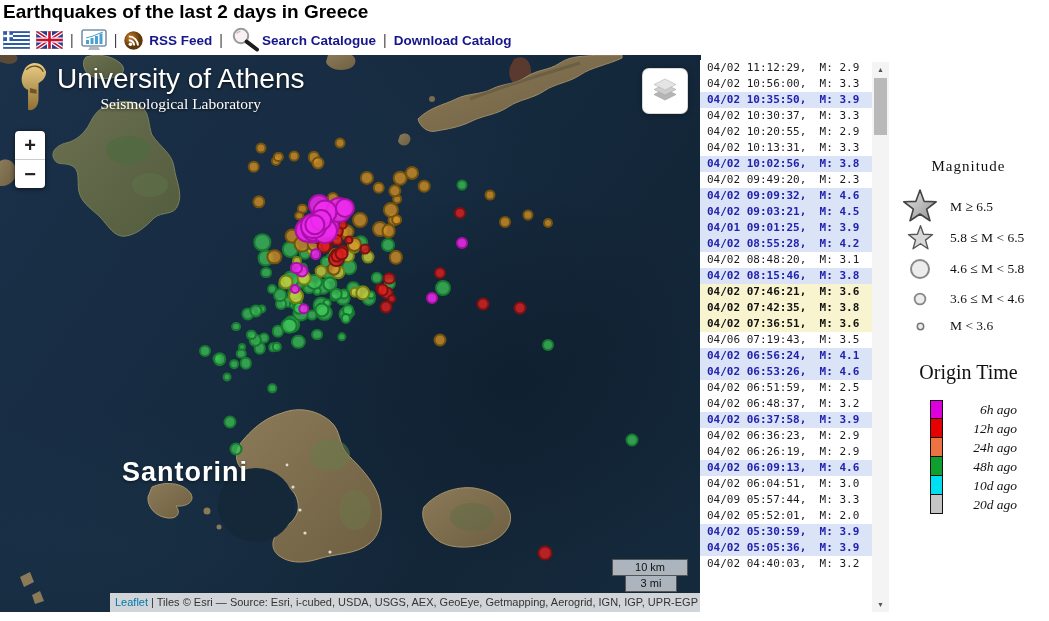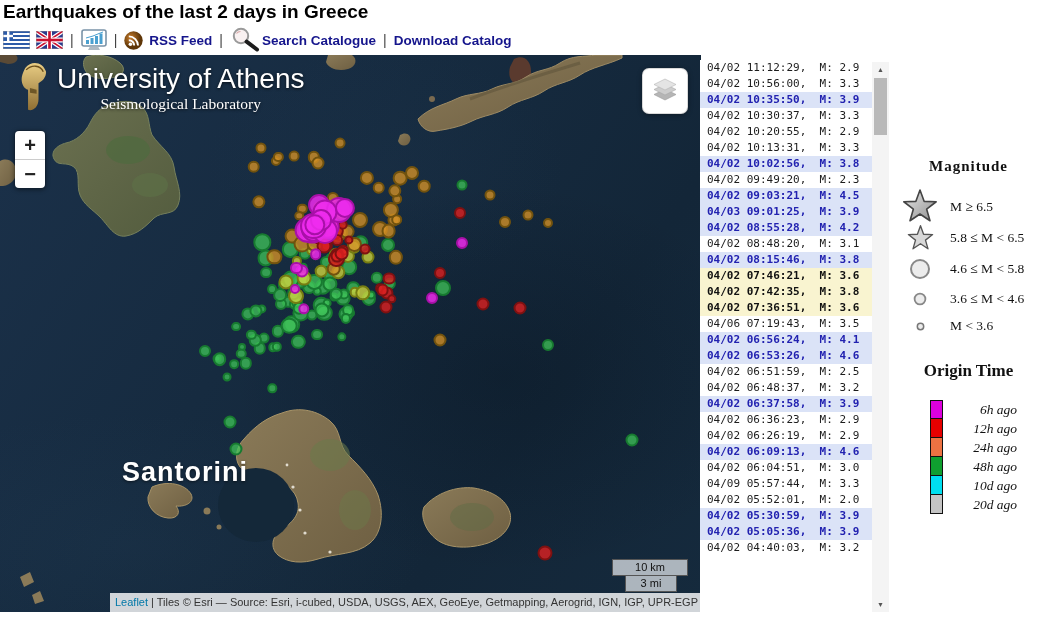--- a/index.html
+++ b/index.html
@@ -64,23 +64,23 @@
   
   .sbar{position:absolute;left:872px;top:62px;width:17px;height:550px;background:#f4f4f4;}
   .sarrow{position:absolute;left:0;width:17px;height:15px;display:flex;align-items:center;
           justify-content:center;font-size:7px;color:#555;cursor:pointer;}
   .sarrow.up{top:0;} .sarrow.down{bottom:0;}
   .sthumb{position:absolute;left:2px;top:16px;width:13px;height:57px;background:#b9b9b9;cursor:pointer;}
 
   
   .legend{position:absolute;left:890px;top:55px;width:159px;height:557px;
           font-family:"Liberation Serif","DejaVu Serif",serif;color:#111;}
-  .leg-title{position:absolute;left:10px;right:12px;text-align:center;font-weight:bold;}
+  .leg-title{position:absolute;left:10px;right:12px;text-align:center;font-weight:normal;}
   .mag-title{top:103px;font-size:15px;letter-spacing:1px;}
-  .org-title{top:306px;font-size:17px;}
+  .org-title{top:306px;font-size:20px;}
   .mag-row{position:absolute;left:0;width:159px;display:flex;align-items:center;}
   .mag-sym{width:60px;display:flex;align-items:center;justify-content:center;flex:0 0 60px;}
   .mag-label{font-size:13.5px;white-space:nowrap;}
   .org-rows{position:absolute;left:0;top:345px;width:159px;}
   .org-row{display:flex;align-items:center;height:19px;}
   .org-swatch{margin-left:40px;width:13px;height:19px;border:1px solid #111;box-sizing:border-box;flex:0 0 13px;}
   .org-row + .org-row .org-swatch{margin-top:-1px;height:20px;}
   .org-label{width:62px;margin-left:12px;text-align:right;font-style:italic;font-size:13.5px;white-space:nowrap;}
 </style>
 </head>
@@ -446,22 +446,23 @@
 
   <div class="quakes" id="quakes">
       <div class="qrow">04/02 11:12:29,  M: 2.9</div>
       <div class="qrow">04/02 10:56:00,  M: 3.3</div>
       <div class="qrow b">04/02 10:35:50,  M: 3.9</div>
       <div class="qrow">04/02 10:30:37,  M: 3.3</div>
       <div class="qrow">04/02 10:20:55,  M: 2.9</div>
       <div class="qrow">04/02 10:13:31,  M: 3.3</div>
       <div class="qrow b">04/02 10:02:56,  M: 3.8</div>
       <div class="qrow">04/02 09:49:20,  M: 2.3</div>
+      <div class="qrow b">04/02 09:09:32,  M: 4.6</div>
       <div class="qrow b">04/02 09:03:21,  M: 4.5</div>
-      <div class="qrow b">04/03 09:01:25,  M: 3.9</div>
+      <div class="qrow b">04/01 09:01:25,  M: 3.9</div>
       <div class="qrow b">04/02 08:55:28,  M: 4.2</div>
       <div class="qrow">04/02 08:48:20,  M: 3.1</div>
       <div class="qrow b">04/02 08:15:46,  M: 3.8</div>
       <div class="qrow y">04/02 07:46:21,  M: 3.6</div>
       <div class="qrow y">04/02 07:42:35,  M: 3.8</div>
       <div class="qrow y">04/02 07:36:51,  M: 3.6</div>
       <div class="qrow">04/06 07:19:43,  M: 3.5</div>
       <div class="qrow b">04/02 06:56:24,  M: 4.1</div>
       <div class="qrow b">04/02 06:53:26,  M: 4.6</div>
       <div class="qrow">04/02 06:51:59,  M: 2.5</div>

